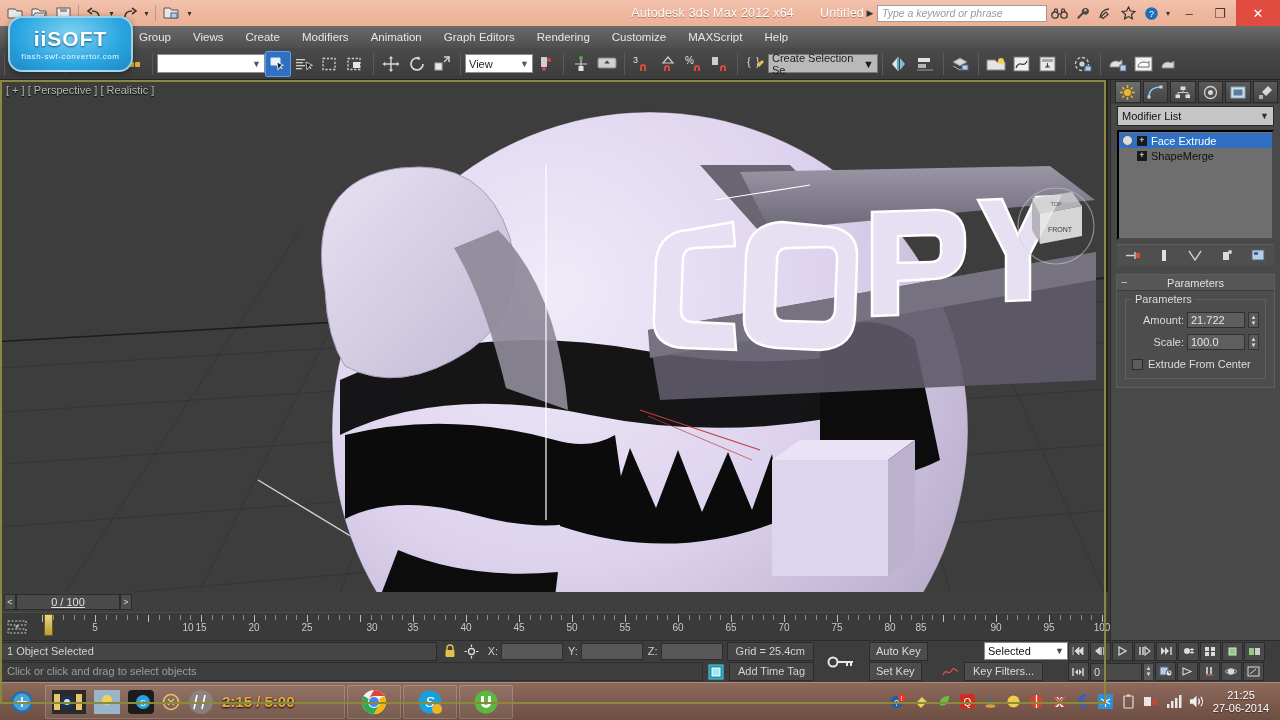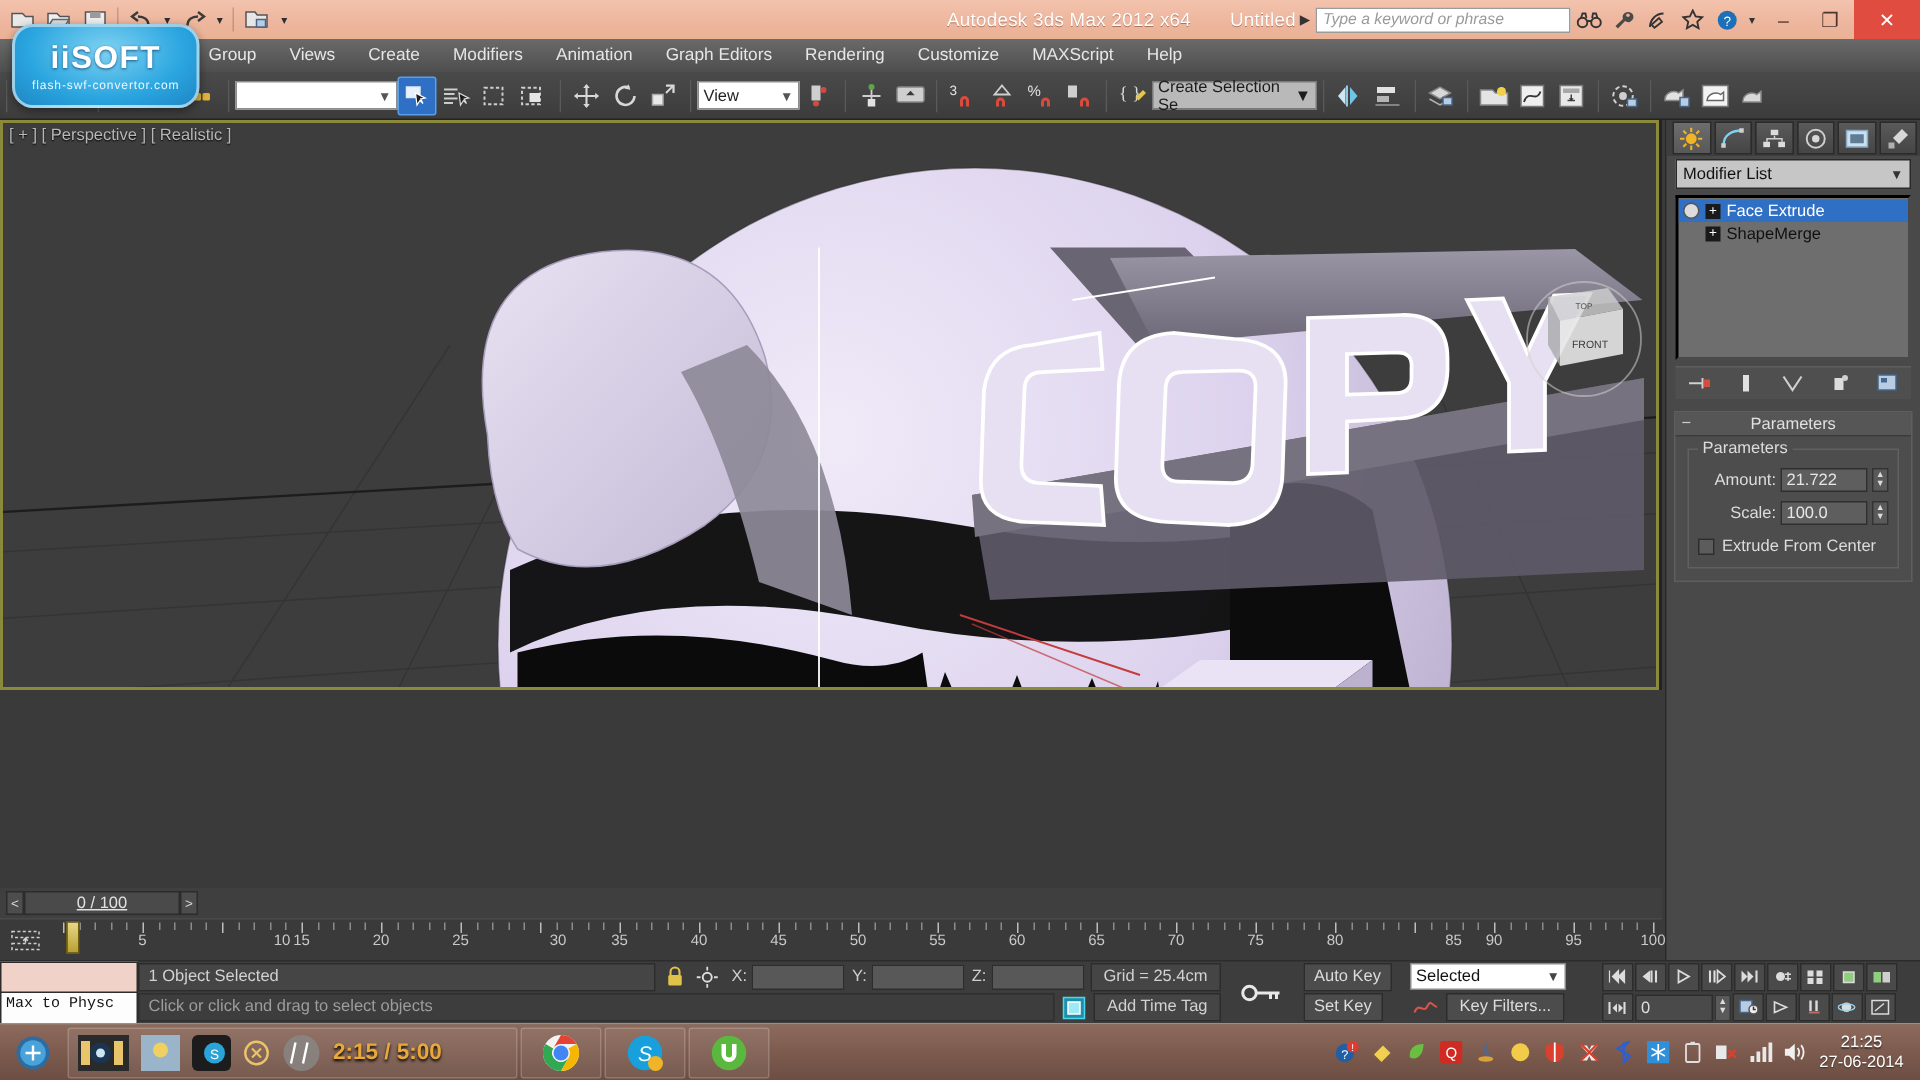--- a/index.html
+++ b/index.html
@@ -72,21 +72,21 @@
   }
   .combo .cv { color:#555; font-size:9px; }
   .combo-dark {
     height: 19px; background: #b9b9b9; border: 1px solid #7a7a7a; color: #1c1c1c;
     font-size: 11px; display: flex; align-items: center; padding: 0 3px; justify-content: space-between;
   }
   .tb-spacer { flex: 1; }
 
   
   .viewport {
-    position: absolute; top: 80px; left: 0; width: 1108px; height: 380px;
+    position: absolute; top: 80px; left: 0; width: 1108px; height: 624px;
     background: #701a75; overflow: hidden;
     border-right: 2px solid #232323;
   }
   .vp-label {
     position: absolute; top: 4px; left: 6px; color: #b8b8b8; font-size: 11px; z-index: 6;
     text-shadow: 0 1px 1px #000; font-family:"Liberation Sans",sans-serif;
   }
   .vp-border-hl { position:absolute; inset:0; border: 2px solid #8a8a3a; pointer-events:none; z-index:9;}
 
   
@@ -213,21 +213,21 @@
   .timetag {
     height: 19px; background: #454545; border: 1px solid #2c2c2c; color: #d2d2d2;
     font-size: 11px; padding: 0 8px; line-height: 17px; margin-left: 2px;
   }
   .akbtn {
     height: 19px; background: #4c4c4c; border: 1px solid #2c2c2c; color: #dcdcdc;
     font-size: 11px; padding: 0 6px; line-height: 17px; margin:0 1px;
   }
   .selcombo {
     width: 104px; height: 18px; background: #fff; border: 1px solid #8a8a8a; color:#111;
-    font-size: 11px; padding: 0 3px; display:flex; align-items:center; justify-content:space-between;
+    font-size: 11px; padding: 0 3px; display:flex; align-items:center; justify-content:space-between;margin-left:44px;
   }
   .selcombo .cv { font-size:9px; color:#444; }
   .kf { height:19px; background:#4c4c4c; border:1px solid #2c2c2c; color:#dcdcdc;
         font-size:11px; padding:0 8px; line-height:17px; }
   .transport { display:flex; flex-direction:column; width: 212px; }
   .tr-row { height: 21px; display:flex; align-items:center; gap:1px; }
   .tr-btn { width: 21px; height: 19px; background: #4a4a4a; border:1px solid #2c2c2c;
             display:flex;align-items:center;justify-content:center;}
   .framefield { width: 52px; height: 18px; background: #4a4a4a; border:1px solid #2c2c2c;
                 color:#ddd; font-size:11px; padding:0 3px; line-height:16px;}
@@ -950,33 +950,29 @@
       <div class="tnum" style="left: 371px;">35</div>
       <div class="tnum" style="left: 424px;">40</div>
       <div class="tnum" style="left: 477px;">45</div>
       <div class="tnum" style="left: 530px;">50</div>
       <div class="tnum" style="left: 583px;">55</div>
       <div class="tnum" style="left: 636px;">60</div>
       <div class="tnum" style="left: 689px;">65</div>
       <div class="tnum" style="left: 742px;">70</div>
       <div class="tnum" style="left: 795px;">75</div>
       <div class="tnum" style="left: 848px;">80</div>
-      <div class="tnum" style="left: 927px;">85</div>
+      <div class="tnum" style="left: 879px;">85</div>
       <div class="tnum" style="left: 954px;">90</div>
       <div class="tnum" style="left: 1007px;">95</div>
       <div class="tnum" style="left: 1060px;">100</div>
     </div>
   <div class="playhead"></div>
 </div>
 
 <div class="statusbar">
-  <div class="maxlistener">
-    <div class="ml-top"></div>
-    <div class="ml-bot">Max to Physc</div>
-  </div>
 
   <div class="sb-mid">
     <div class="sb-row1">
       <div class="sb-prompt">1 Object Selected</div>
       <div class="sb-ico">
         <svg width="12" height="15" viewBox="0 0 12 15">
             <path d="M3 6V4a3 3 0 0 1 6 0v2" fill="none" stroke="#e0c24a" stroke-width="1.4"></path>
             <rect x="1.5" y="6" width="9" height="7" rx="1" fill="#e0c24a"></rect>
           </svg>
       </div>

